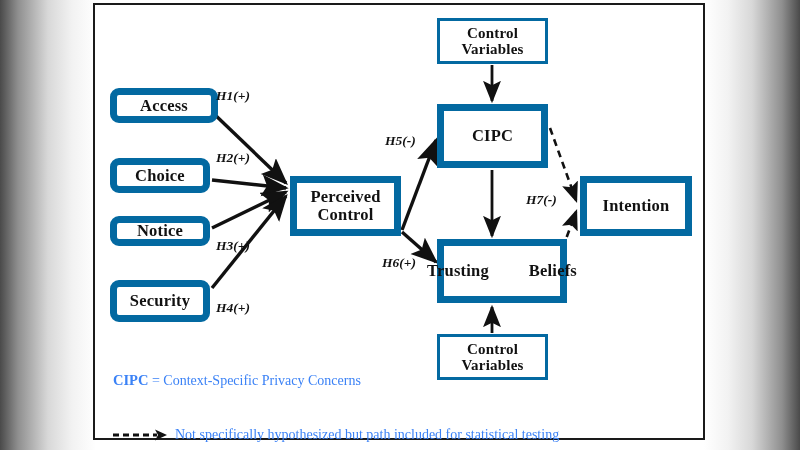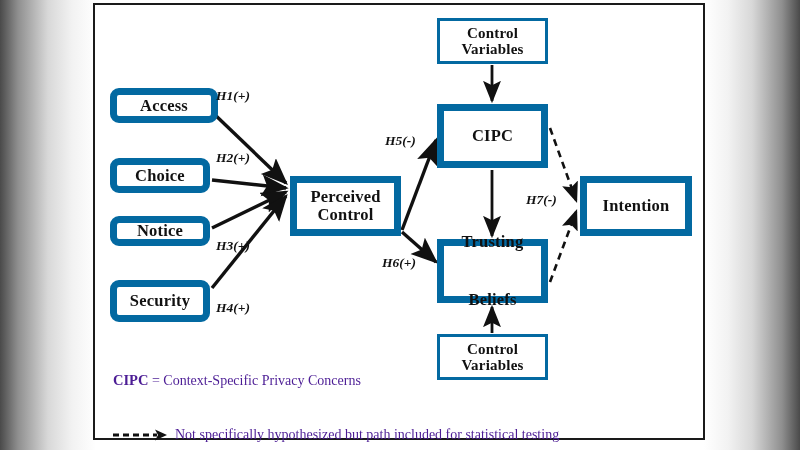--- a/index.html
+++ b/index.html
@@ -85,21 +85,21 @@
     white-space: nowrap;
     letter-spacing: 0px;
     font-style: italic;
   }
 
   
   .legend {
     position: absolute;
     left: 113px;
     font-size: 14px;
-    color: #4c1d95;
+    color: #3b82f6;
     white-space: nowrap;
   }
   .legend-1 { top: 372px; }
   .legend-2 { top: 427px; }
   .legend-term {
     font-weight: bold;
     font-size: 14.5px;
   }
   .legend-text { font-weight: normal; }
   .legend-key {
@@ -178,21 +178,21 @@
 
   <div class="node rect node-ctrl" style="left:437px; top:18px; width:111px; height:46px; flex-direction:column;">
     <span>Control</span>
     <span>Variables</span>
   </div>
 
   <div class="node rect node-core" style="left:437px; top:104px; width:111px; height:64px;">
     <span>CIPC</span>
   </div>
 
-  <div class="node rect node-core" style="left:437px; top:239px; width:111px; height:64px; flex-direction:column;gap:40px;">
+  <div class="node rect node-core" style="left:437px; top:239px; width:130px; height:64px; flex-direction:row;gap:40px;">
     <span>Trusting</span>
     <span>Beliefs</span>
   </div>
 
   <div class="node rect node-ctrl" style="left:437px; top:334px; width:111px; height:46px; flex-direction:column;">
     <span>Control</span>
     <span>Variables</span>
   </div>
 
   <div class="node rect node-core" style="left:580px; top:176px; width:112px; height:60px;">

